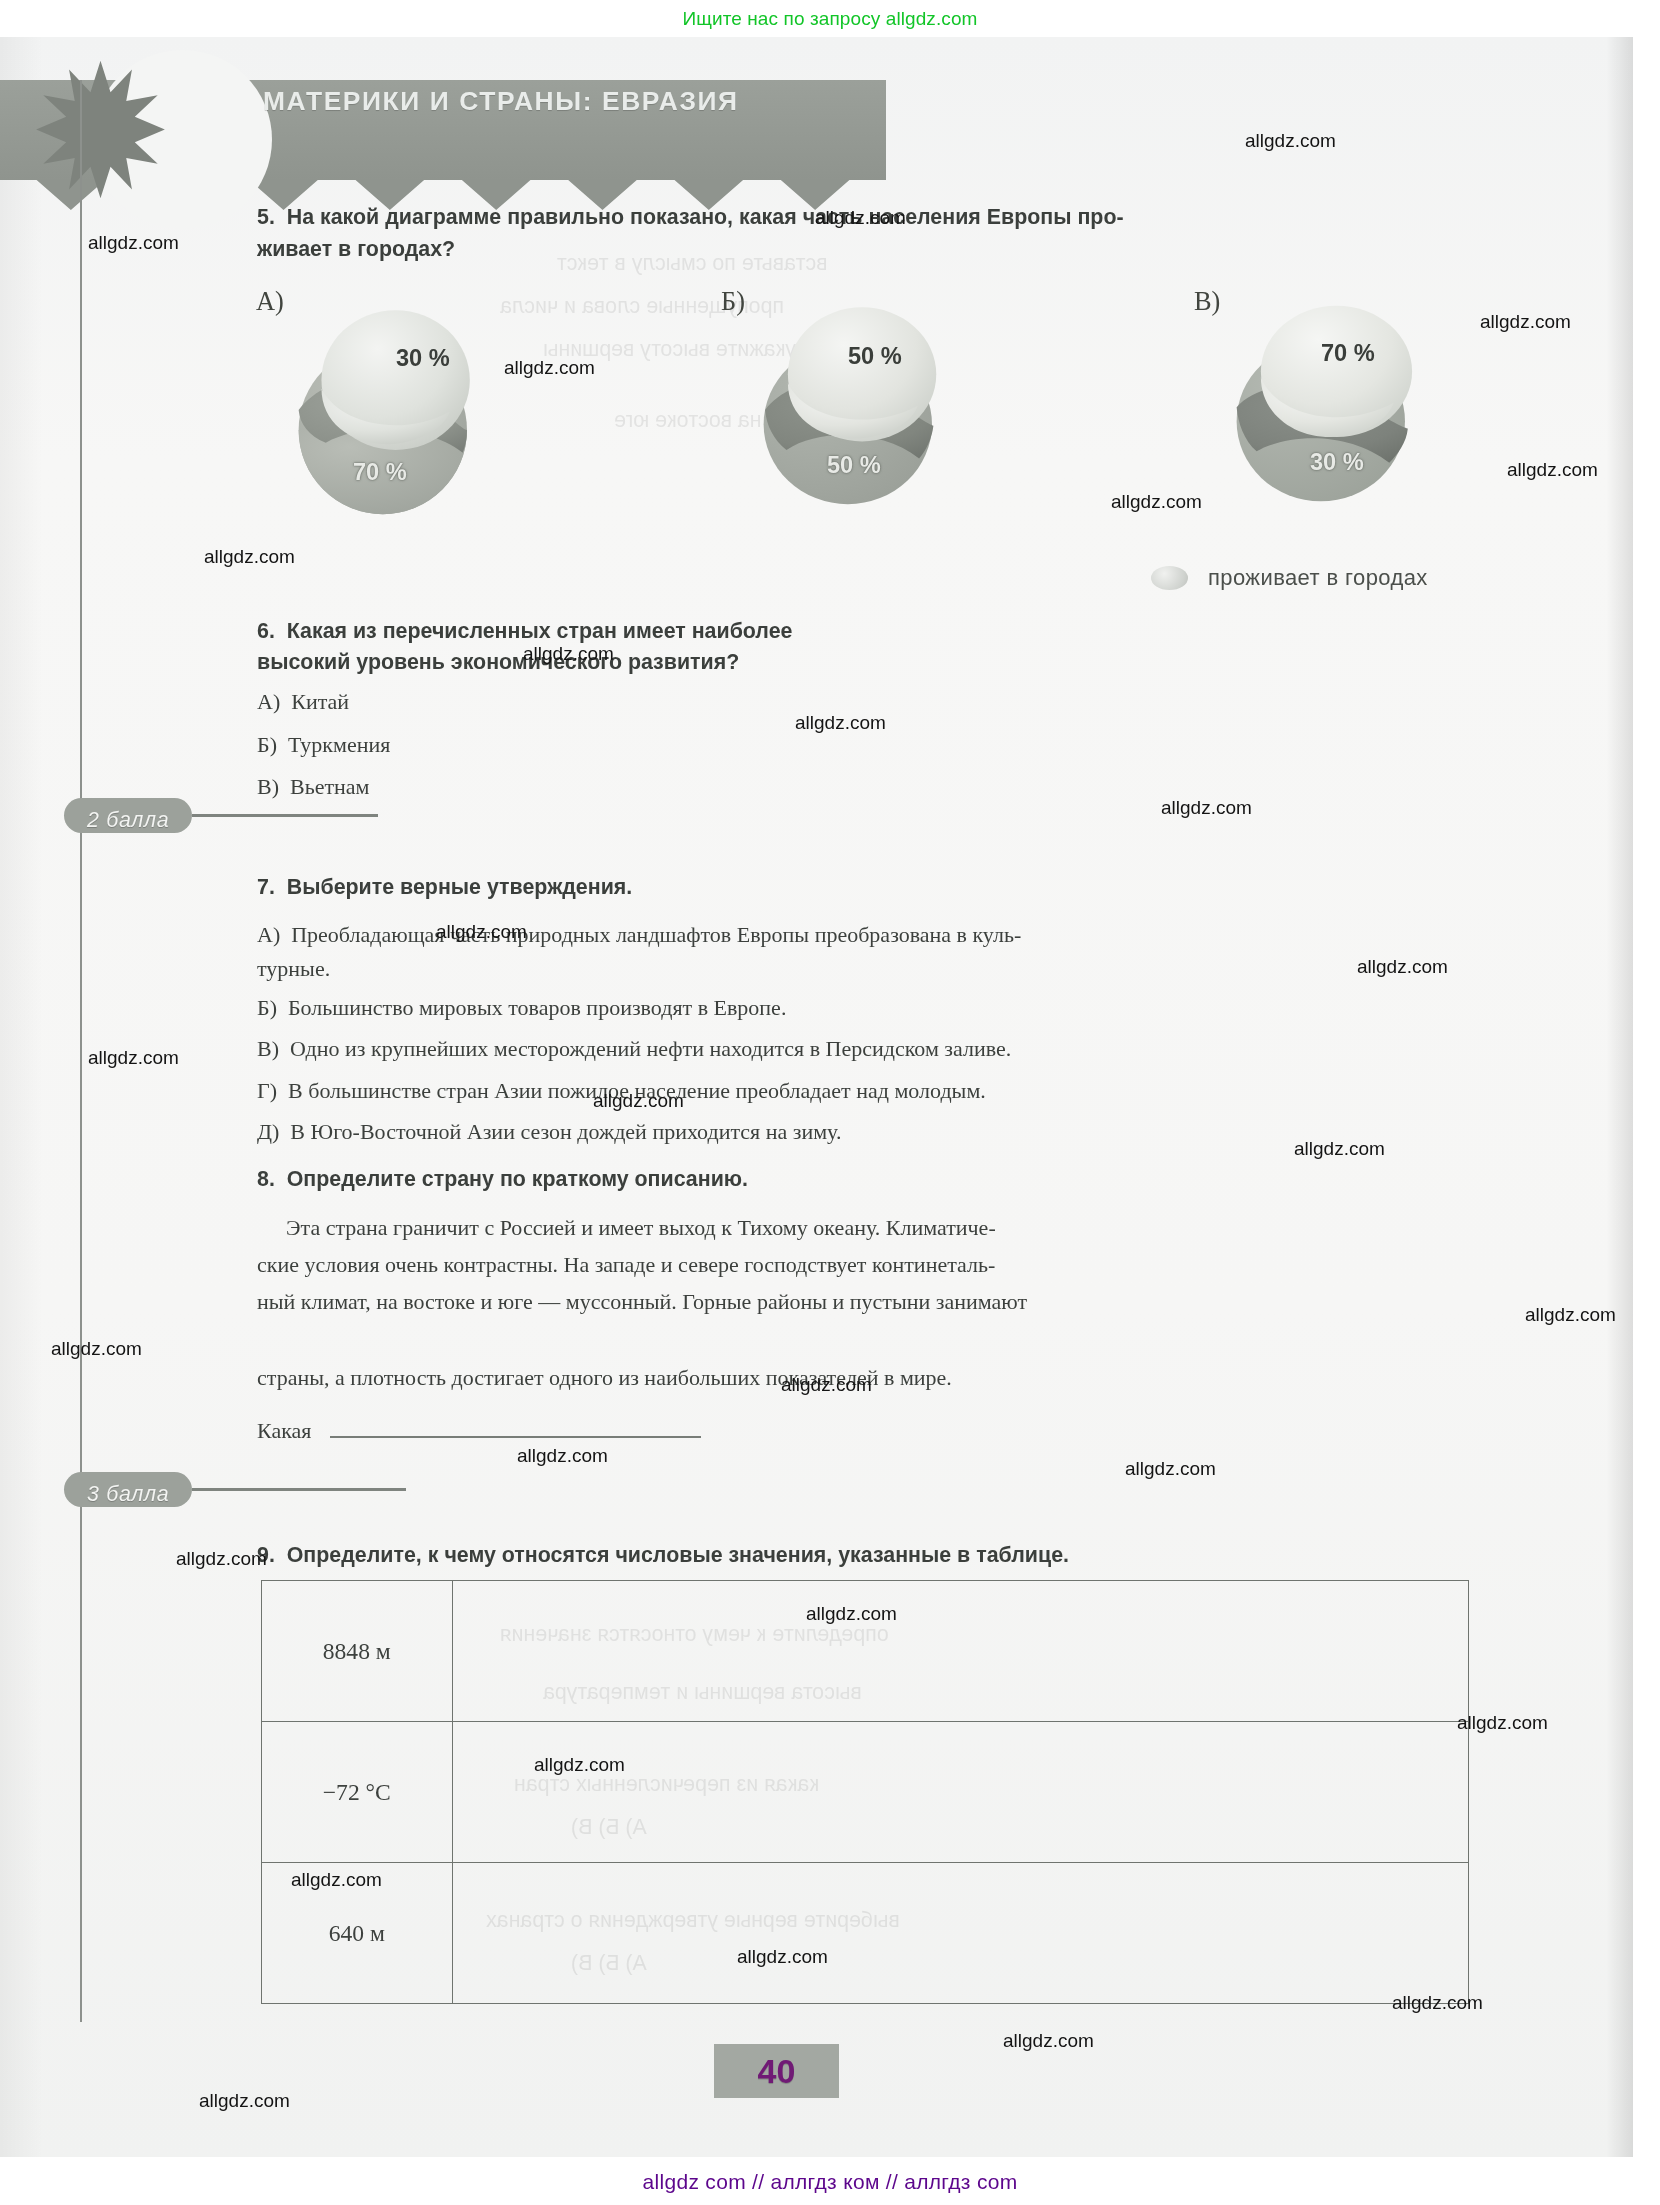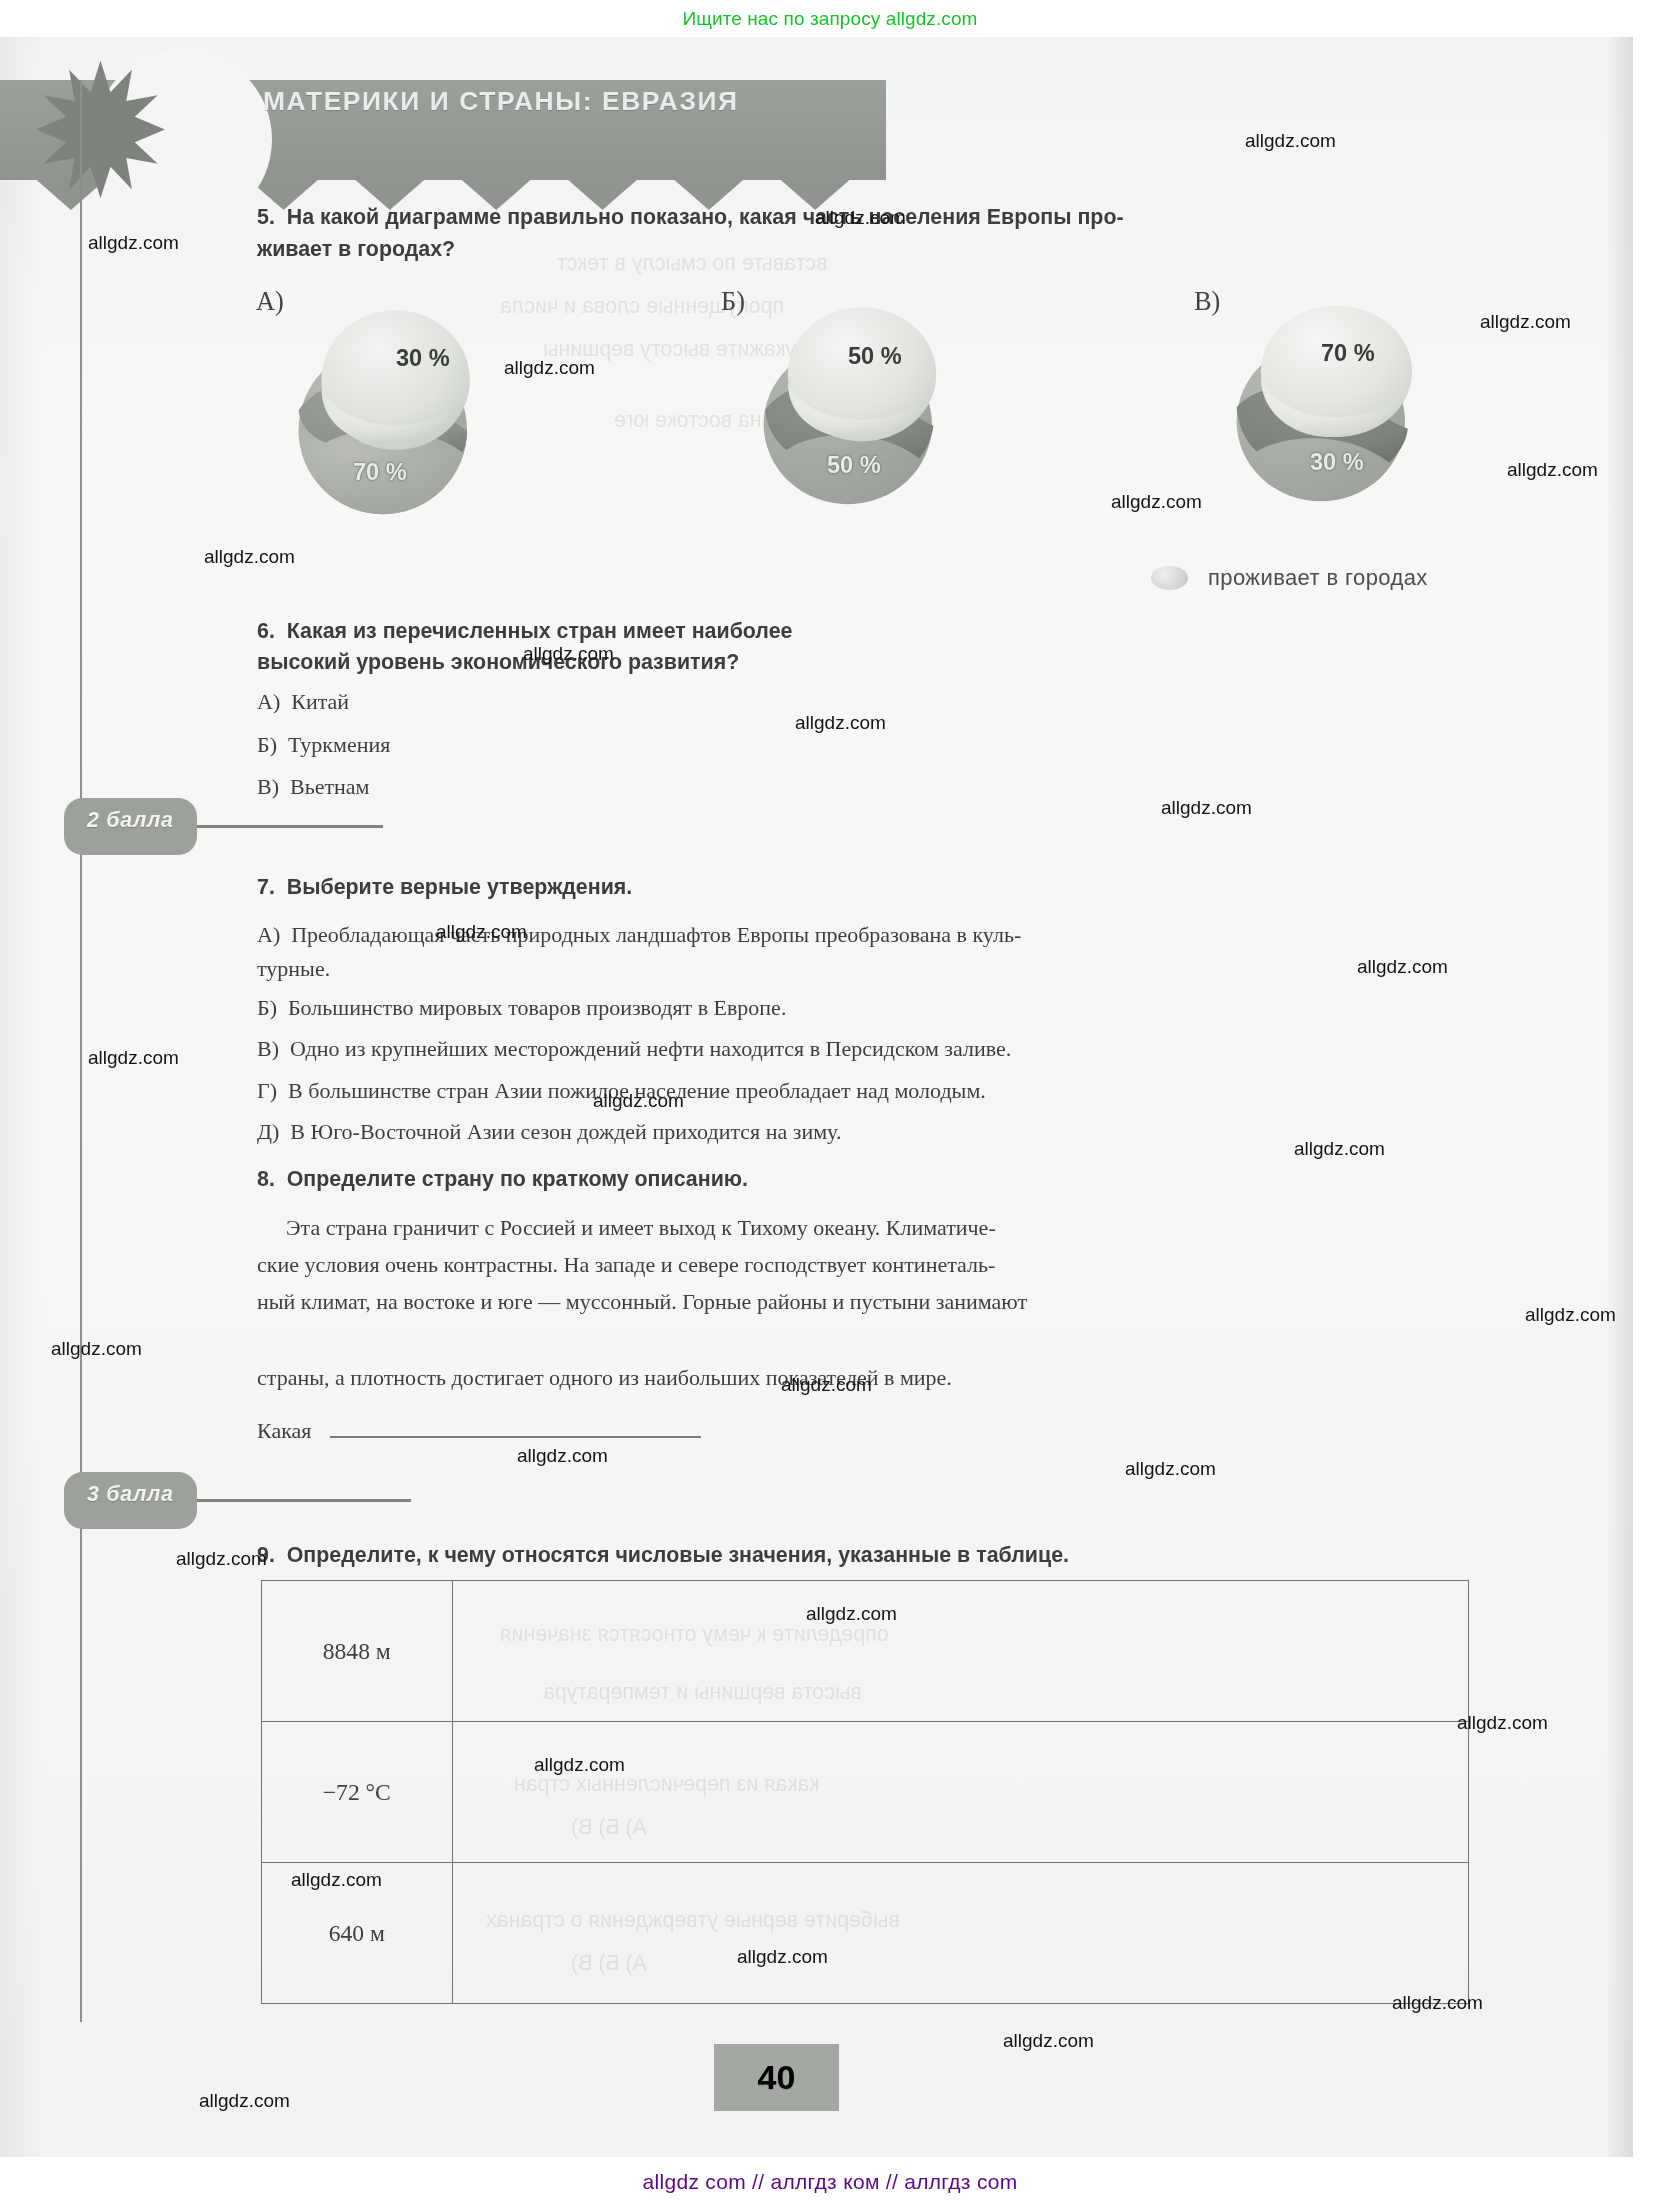--- a/index.html
+++ b/index.html
@@ -106,22 +106,22 @@
   #legend .swatch {
     width:37px; height:24px; border-radius:50%;
     background:radial-gradient(circle at 36% 32%, #f0f1ef, #cfd2ce 70%, #bcbfba);
   }
   #legend .lbl { font-family:"Liberation Sans", sans-serif; font-size:22px; color:#4b4f4b; letter-spacing:0.4px; }
 
   
   .pill-group { position:absolute; display:flex; align-items:center; }
   .pill {
     background:#9ca19b; color:#f3f4f2; border-radius:18.6px;
-    font-family:"Liberation Sans", sans-serif; font-style:italic; font-weight:bold;
-    font-size:21.4px; padding:10px 23px 22px 23px; letter-spacing:0.7px;
+    font-family:"Liberation Sans", sans-serif; font-style:italic; font-weight:normal;
+    font-size:21.4px; padding:10px 23px 0 23px; letter-spacing:0.7px;
     text-shadow:0 0.7px 0.7px rgba(0,0,0,.22);
   }
   .pill-line { height:2.9px; background:#7f847f; }
 
   
   #answer-row { position:absolute; left:257px; top:1381px; display:flex; align-items:flex-end; gap:18.6px; }
   #answer-row .lbl { font-family:"Liberation Serif", serif; font-size:22px; color:#3c403d; }
   #answer-row .blank { width:371px; height:2.1px; background:#787d78; margin-bottom:5.7px; }
 
   
@@ -132,22 +132,22 @@
   #tbl td {
     border:1.4px solid #6f746f; height:141px; vertical-align:middle;
     font-family:"Liberation Serif", serif; font-size:23.6px; color:#3d413e;
     text-align:center;
   }
   #tbl td.c1 { width:198px; }
   #tbl td.c2 { width:1070px; }
 
   
   #pageno {
-    position:absolute; left:714px; top:2007px; width:125px; height:67px;
-    background:#a3a8a2; color:#000000; display:flex; align-items:center; justify-content:center;
+    position:absolute; left:714px; top:2007px; width:125px; height:54px;
+    background:#a3a8a2; color:#701a75; display:flex; align-items:center; justify-content:center;
     font-family:"Liberation Sans", sans-serif; font-weight:bold; font-size:34px;
     text-shadow:0 0.7px 0.7px rgba(0,0,0,.2);
   }
 
   
   #footer {
     position:absolute; left:0; top:2157px; width:1660px; height:49px;
     display:flex; align-items:center; justify-content:center; background:#fff;
   }
   #footer .txt { color:#5c068c; font-family:"Liberation Sans", sans-serif; font-size:21px; letter-spacing:0.3px; }

